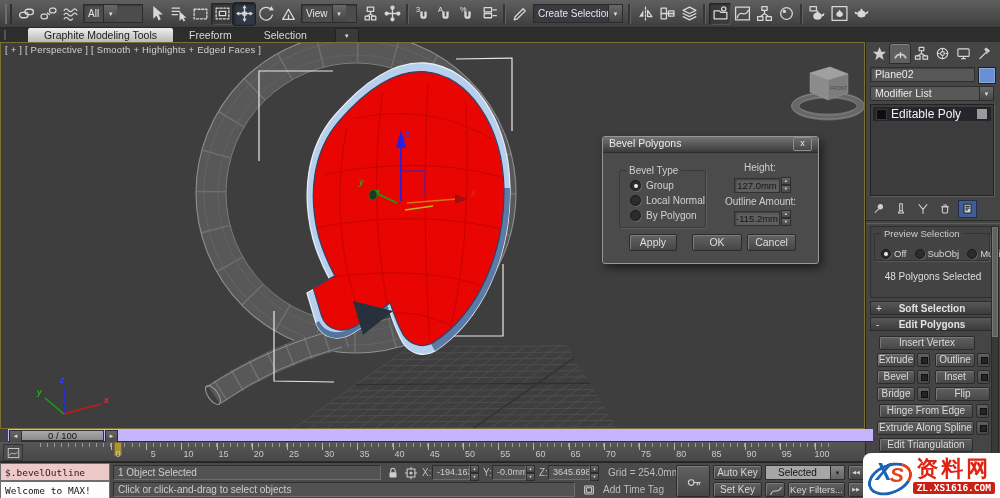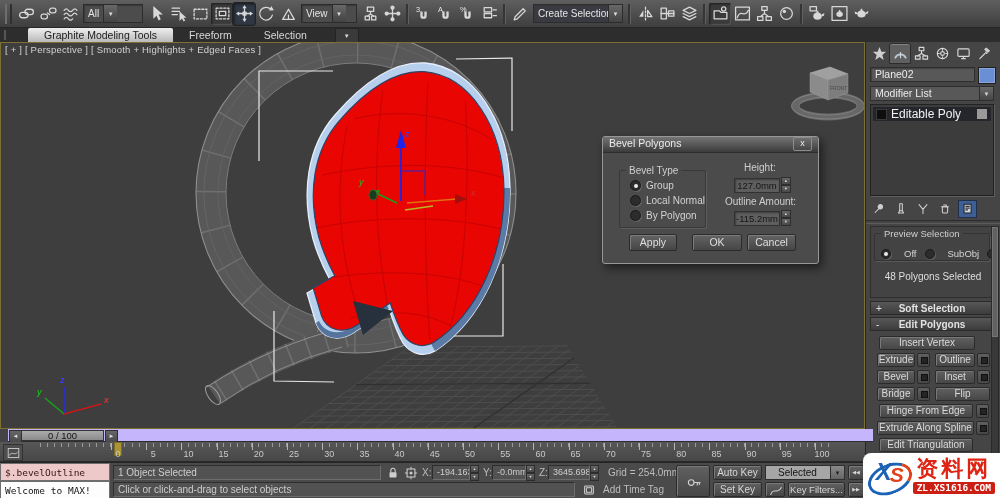--- a/index.html
+++ b/index.html
@@ -57,21 +57,21 @@
 .bulb{margin-left:auto;width:10px;height:10px;background:#9a9a9a;border:1px solid #262626;flex:none}
 #stacktools{position:absolute;left:4px;top:158px;display:flex;gap:5px;align-items:center}
 .sti{width:17px;height:16px;display:flex;align-items:center;justify-content:center}
 .sti svg{width:14px;height:14px;stroke:#d0d0d0;fill:none;stroke-width:1.2;stroke-linecap:round;stroke-linejoin:round}
 .sti.cfg{background:#3d5f94;border:1px solid #20304a}
 .pdiv{position:absolute;left:0;width:135px;height:2px;border-top:1px solid #2c2c2c;border-bottom:1px solid #5c5c5c}
 #previewbox{position:absolute;left:4px;top:184px;width:124px;height:72px;background:#434343;border:1px solid #2e2e2e;box-sizing:border-box}
 .pfs{position:absolute;left:3px;top:6px;width:114px;height:26px;border:1px solid #333;box-shadow:1px 1px 0 #575757;border-radius:2px}
 .pfs .dlegend{background:#434343;font-size:9.5px;top:-6px}
 .prow{position:absolute;left:6px;top:14px;display:flex;gap:8px;font-size:9.5px;align-items:center}
-.prad{display:flex;align-items:center;gap:13px}
+.prad{display:flex;align-items:center;gap:3px}
 .prad .rad{width:8px;height:8px}
 .prad .rad.on::after{left:2px;top:2px}
 #selstatus{position:absolute;left:0;top:44px;width:124px;text-align:center;font-size:10px;color:#dedede}
 .roll{position:absolute;left:4px;width:124px;height:14px;background:linear-gradient(#575757,#3c3c3c);border:1px solid #2b2b2b;color:#e2e2e2;font-weight:bold;font-size:10px;text-align:center;line-height:13px;box-sizing:border-box}
 .roll .pm{position:absolute;left:5px;top:0;font-weight:normal}
 .pbtn{position:absolute;height:14px;background:linear-gradient(#606060,#474747);border:1px solid #2b2b2b;box-shadow:inset 1px 1px 0 #787878;color:#dadada;font-size:10px;text-align:center;line-height:12px;border-radius:2px;box-sizing:border-box;white-space:nowrap;overflow:hidden}
 .sbox{position:absolute;width:13px;height:14px;background:linear-gradient(#606060,#474747);border:1px solid #2b2b2b;border-radius:2px;box-sizing:border-box}
 .sbox::after{content:"";position:absolute;left:2.5px;top:3px;width:5px;height:5px;background:#242424;border:1px solid #111}
 #cscroll{position:absolute;right:1px;top:184px;width:6px;height:234px;background:#383838;border:1px solid #2a2a2a}
 #cthumb{position:absolute;left:0;top:0;width:4px;height:108px;background:#616161;border:1px solid #767676}

